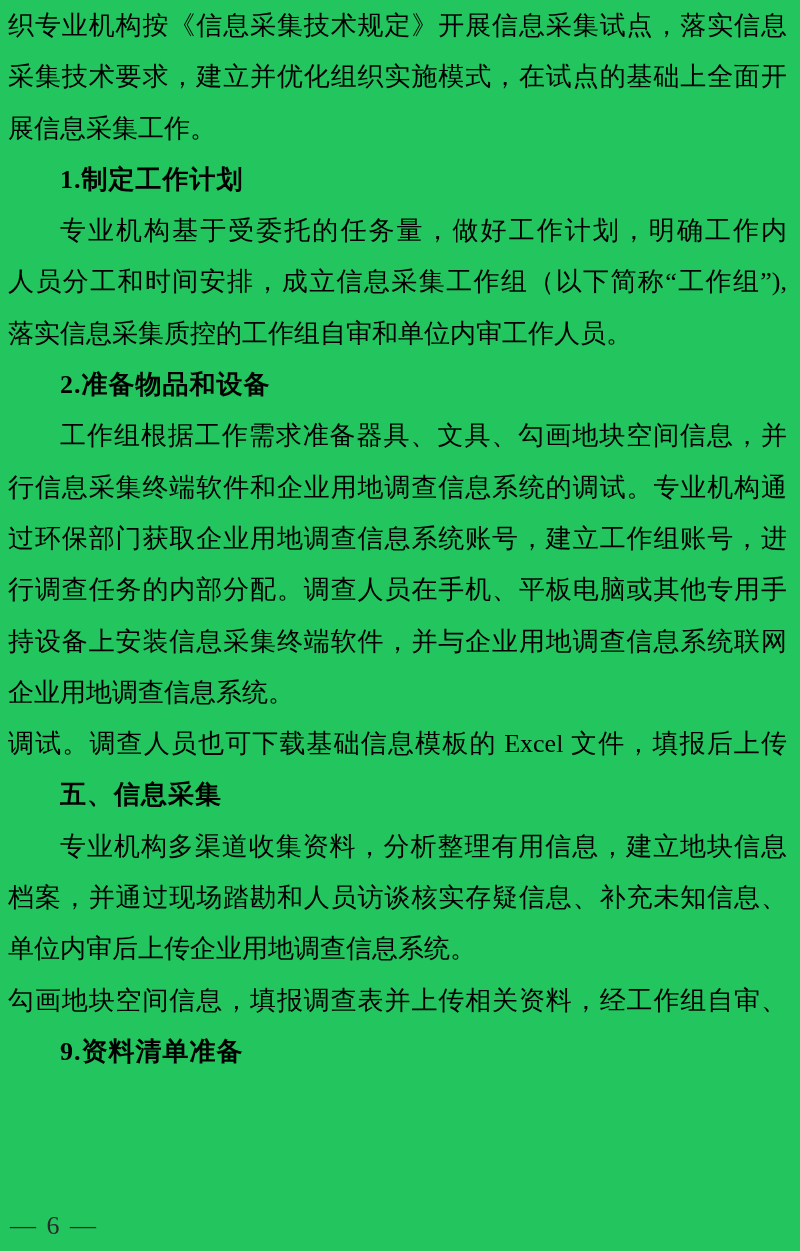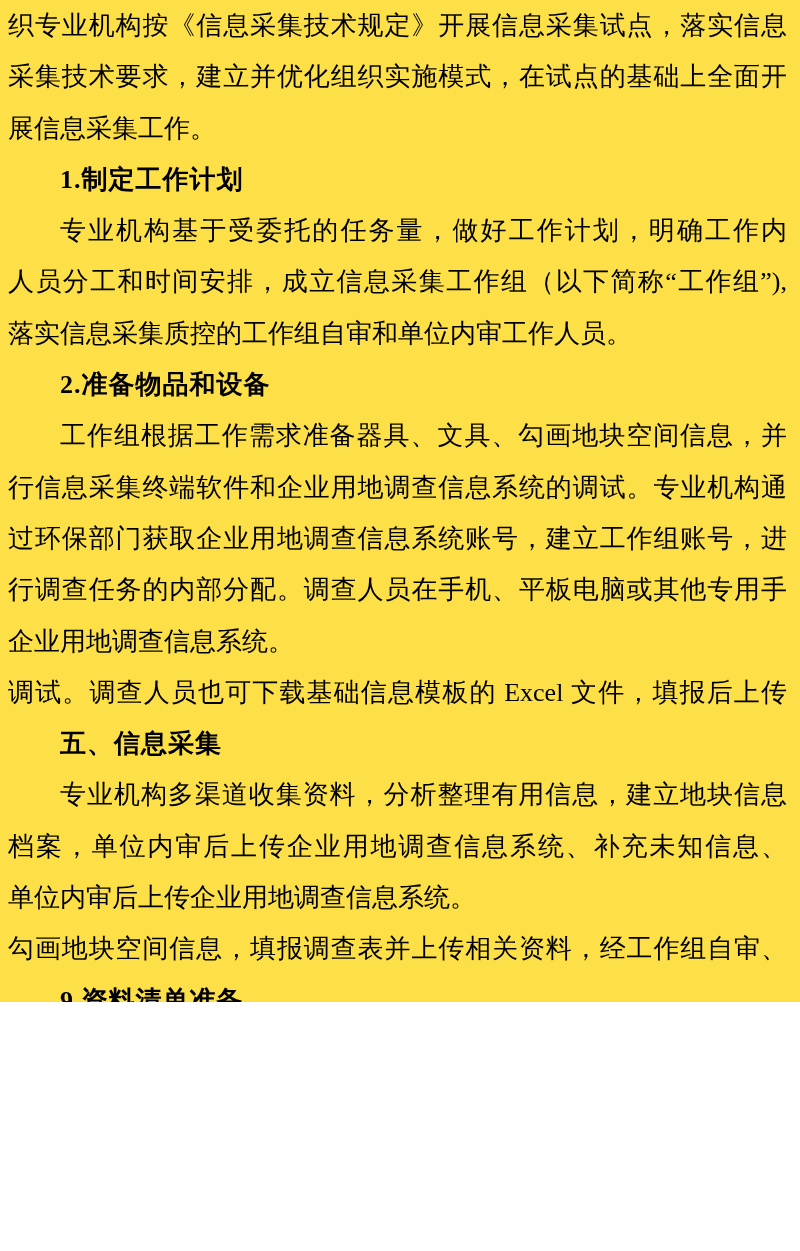--- a/index.html
+++ b/index.html
@@ -3,22 +3,22 @@
 <meta charset="utf-8">
 <style>
   html, body {
     margin: 0;
     padding: 0;
     background: #ffffff;
   }
   .page {
     position: relative;
     width: 800px;
-    height: 1002px;
-    background: #fde047;
+    height: 1251px;
+    background: #22c55e;
     overflow: hidden;
     color: #000000;
     font-family: "Liberation Serif", "DejaVu Serif", serif;
   }
   .content {
     position: absolute;
     left: 8px;
     right: 13px;
     top: 0;
   }
@@ -70,23 +70,24 @@
     <div class="ln">展信息采集工作。</div>
     <div class="ln ind h3">1.制定工作计划</div>
     <div class="ln ind jf">专业机构基于受委托的任务量，做好工作计划，明确工作内容、</div>
     <div class="ln jf">人员分工和时间安排，成立信息采集工作组（以下简称“工作组”),</div>
     <div class="ln">落实信息采集质控的工作组自审和单位内审工作人员。</div>
     <div class="ln ind h3">2.准备物品和设备</div>
     <div class="ln ind jf">工作组根据工作需求准备器具、文具、勾画地块空间信息，并进</div>
     <div class="ln jf">行信息采集终端软件和企业用地调查信息系统的调试。专业机构通</div>
     <div class="ln jf">过环保部门获取企业用地调查信息系统账号，建立工作组账号，进</div>
     <div class="ln jf">行调查任务的内部分配。调查人员在手机、平板电脑或其他专用手</div>
+    <div class="ln jf">持设备上安装信息采集终端软件，并与企业用地调查信息系统联网</div>
     <div class="ln">企业用地调查信息系统。</div>
     <div class="ln jf">调试。调查人员也可下载基础信息模板的 Excel 文件，填报后上传</div>
     <div class="ln ind h1">五、信息采集</div>
     <div class="ln ind jf">专业机构多渠道收集资料，分析整理有用信息，建立地块信息</div>
-    <div class="ln jf">档案，单位内审后上传企业用地调查信息系统、补充未知信息、</div>
+    <div class="ln jf">档案，并通过现场踏勘和人员访谈核实存疑信息、补充未知信息、</div>
     <div class="ln">单位内审后上传企业用地调查信息系统。</div>
     <div class="ln jf">勾画地块空间信息，填报调查表并上传相关资料，经工作组自审、</div>
     <div class="ln ind h3">9.资料清单准备</div>
   </div>
   <div class="footer">— 6 —</div>
 </div>
 
 </body></html>

